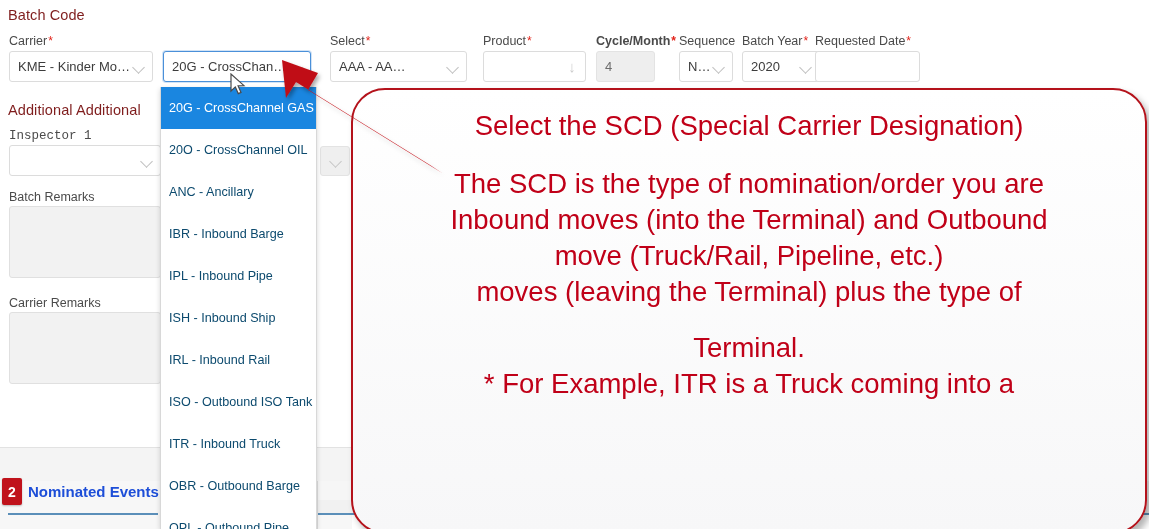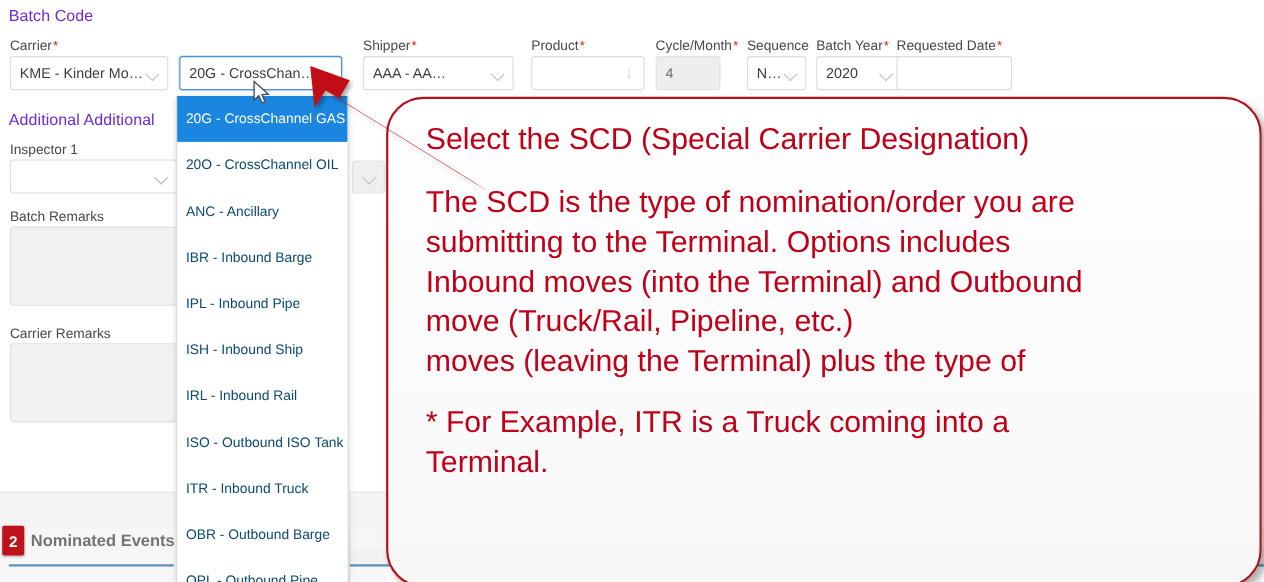--- a/index.html
+++ b/index.html
@@ -51,21 +51,21 @@
     flex:0 0 auto;width:14px;height:16px;position:relative;opacity:.5;
     color:#9a9a9a;font-size:15px;line-height:16px;text-align:center;
   }
   .textarea{
     position:absolute;box-sizing:border-box;
     background:#f2f2f2;border:1px solid #e0e0e0;border-radius:3px;
   }
 
   
   .sect-title{
-    position:absolute;font-size:14.5px;color:#6d28d9;
+    position:absolute;font-size:14.5px;color:#7f1d1d;
     letter-spacing:.1px;white-space:nowrap;
   }
 
   
   .dd{
     position:absolute;left:160px;top:87px;width:155px;height:442px;
     background:#ffffff;
     border-left:1px solid #d8d8d8;
     border-right:1px solid #d8d8d8;
     box-shadow:0 2px 5px rgba(0,0,0,.16);
@@ -97,20 +97,21 @@
     box-shadow:4px 5px 7px rgba(0,0,0,.30);
     z-index:25;
     display:flex;flex-direction:column;
     align-items:center;
     padding:18px 34px 0 34px;
     overflow:hidden;
   }
   .callout p{
     margin:0;
     width:100%;
+    text-align:center;
     color:#c00018;
     font-size:27.5px;
     line-height:36px;
     font-family:"Liberation Sans","DejaVu Sans",sans-serif;
   }
   .callout .gap{height:22px;flex:0 0 auto;}
   .callout .gap-sm{height:20px;flex:0 0 auto;}
 
   
   .bottom-sep{position:absolute;left:0;top:447px;width:352px;height:1px;background:#e2e2e2;}
@@ -120,21 +121,21 @@
     position:absolute;left:2px;top:478px;
     width:20px;height:27px;
     background:#c0121b;color:#ffffff;
     font-size:14px;font-weight:bold;
     display:flex;align-items:center;justify-content:center;
     border-radius:2px;
     box-shadow:0 1px 2px rgba(0,0,0,.25);
   }
   .nom-title{
     position:absolute;left:28px;top:479px;
-    font-size:15px;font-weight:bold;color:#737373;
+    font-size:15px;font-weight:bold;color:#1d4ed8;
     white-space:nowrap;line-height:26px;
   }
   .blue-rule{position:absolute;left:8px;top:513px;width:150px;height:2px;background:#5b8fb9;}
   .blue-rule2{position:absolute;left:318px;top:513px;width:831px;height:2px;background:#5b8fb9;}
   .grey-strip{position:absolute;left:318px;top:500px;width:831px;height:13px;background:#f1f1f1;}
   .grey-strip-top{position:absolute;left:318px;top:481px;width:831px;height:19px;background:#f6f6f6;}
   .vline{position:absolute;top:481px;width:1px;height:48px;background:#dddddd;}
 
   
   .mini-btn{
@@ -157,33 +158,33 @@
     <span class="val">KME - Kinder Morgan</span>
     <span class="chev"></span>
   </div>
 
   <div class="fld-label" style="left:163px;top:34px;margin-top:32px;"><span>SCD</span><span class="req">*</span></div>
   <div class="input focused" style="left:163px;top:51px;width:148px;height:31px;z-index:22;">
     <span class="val">20G - CrossChannel GAS</span>
     <span class="chev"></span>
   </div>
 
-  <div class="fld-label" style="left:330px;top:34px;"><span>Shipper</span><span class="req">*</span></div>
+  <div class="fld-label" style="left:330px;top:34px;"><span>Select</span><span class="req">*</span></div>
   <div class="input" style="left:330px;top:51px;width:137px;height:31px;gap:38px;">
     <span class="val">AAA - AAA Test</span>
     <span class="chev"></span>
   </div>
 
   <div class="fld-label" style="left:483px;top:34px;"><span>Product</span><span class="req">*</span></div>
   <div class="input" style="left:483px;top:51px;width:103px;height:31px;">
     <span class="val"></span>
     <span class="downarrow">↓</span>
   </div>
 
-  <div class="fld-label" style="left:596px;top:34px;"><span>Cycle/Month</span><span class="req">*</span></div>
+  <div class="fld-label" style="left:596px;top:34px;font-weight:bold;"><span>Cycle/Month</span><span class="req">*</span></div>
   <div class="input disabled" style="left:596px;top:51px;width:59px;height:31px;">
     <span class="val">4</span>
   </div>
 
   <div class="fld-label" style="left:679px;top:34px;"><span>Sequence</span></div>
   <div class="input" style="left:679px;top:51px;width:54px;height:31px;">
     <span class="val">Next</span>
     <span class="chev"></span>
   </div>
 
@@ -193,21 +194,21 @@
     <span class="chev"></span>
   </div>
 
   <div class="fld-label" style="left:815px;top:34px;text-align:right;"><span>Requested Date</span><span class="req">*</span></div>
   <div class="input" style="left:815px;top:51px;width:105px;height:31px;">
     <span class="val"></span>
   </div>
 
   <div class="sect-title" style="left:8px;top:102px;">Additional Additional</div>
 
-  <div class="fld-label" style="left:9px;top:129px;">Inspector 1</div>
+  <div class="fld-label" style="left:9px;top:129px;font-family:Liberation Mono, monospace;">Inspector 1</div>
   <div class="input" style="left:9px;top:145px;width:152px;height:31px;">
     <span class="val"></span>
     <span class="chev"></span>
   </div>
 
   <div class="fld-label" style="left:9px;top:190px;">Batch Remarks</div>
   <div class="textarea" style="left:9px;top:206px;width:152px;height:72px;"></div>
 
   <div class="fld-label" style="left:9px;top:296px;">Carrier Remarks</div>
   <div class="textarea" style="left:9px;top:312px;width:152px;height:72px;"></div>
@@ -246,27 +247,26 @@
       <g filter="url(#ashadow)">
         <path d="M252,118 L118,35 L128,18 L92,5 L96,43 L106,27 L240,110 Z" fill="#c00f16"></path>
       </g>
     </svg>
   </div>
 
   <div class="callout">
     <p>Select the SCD (Special Carrier Designation)</p>
     <div class="gap"></div>
     <p>The SCD is the type of nomination/order you are</p>
-    <p>submitting to the Terminal.  Options includes</p>
     <p>Inbound moves (into the Terminal) and Outbound</p>
     <p>move (Truck/Rail, Pipeline, etc.)</p>
     <p>moves (leaving the Terminal) plus the type of</p>
     <div class="gap-sm"></div>
+    <p>Terminal.</p>
     <p>* For Example, ITR is a Truck coming into a</p>
-    <p>Terminal.</p>
   </div>
 
   <div class="bottom-sep"></div>
   <div class="bottom-band"></div>
   <div class="bottom-band2"></div>
   <div class="grey-strip-top"></div>
   <div class="grey-strip"></div>
   <div class="vline" style="left:317px;"></div>
   <div class="vline" style="left:512px;"></div>
   <div class="vline" style="left:628px;"></div>

